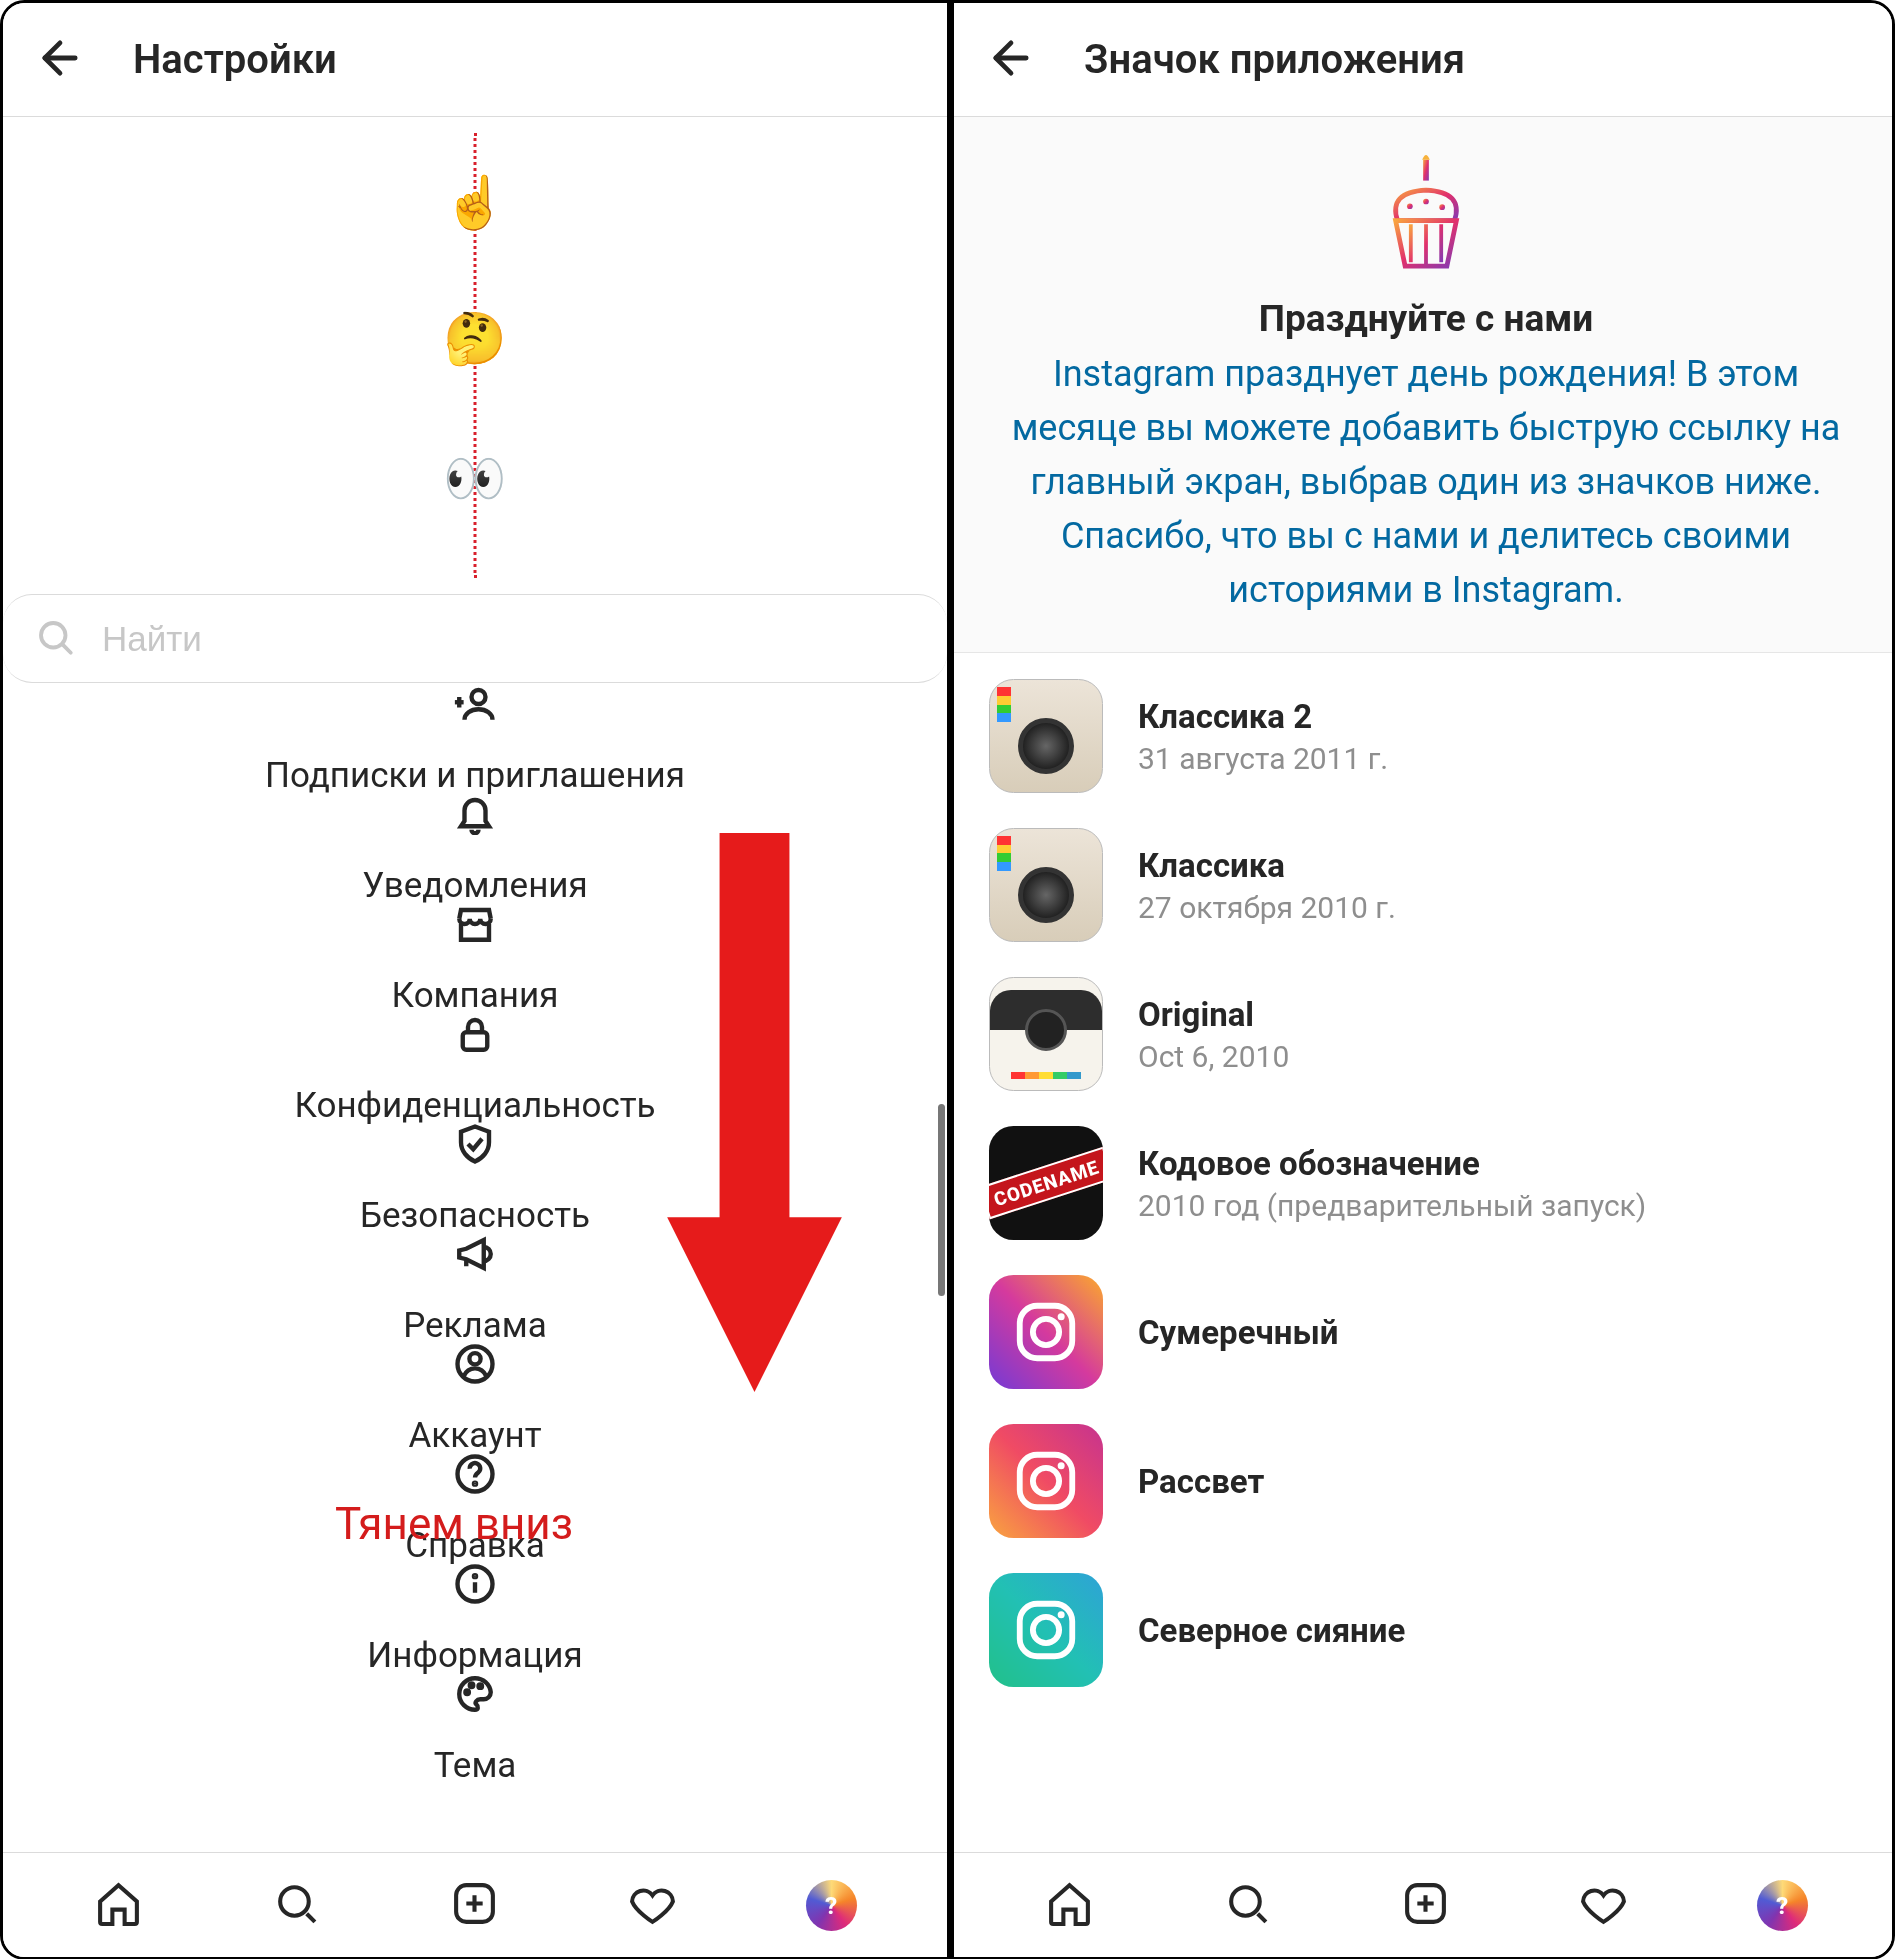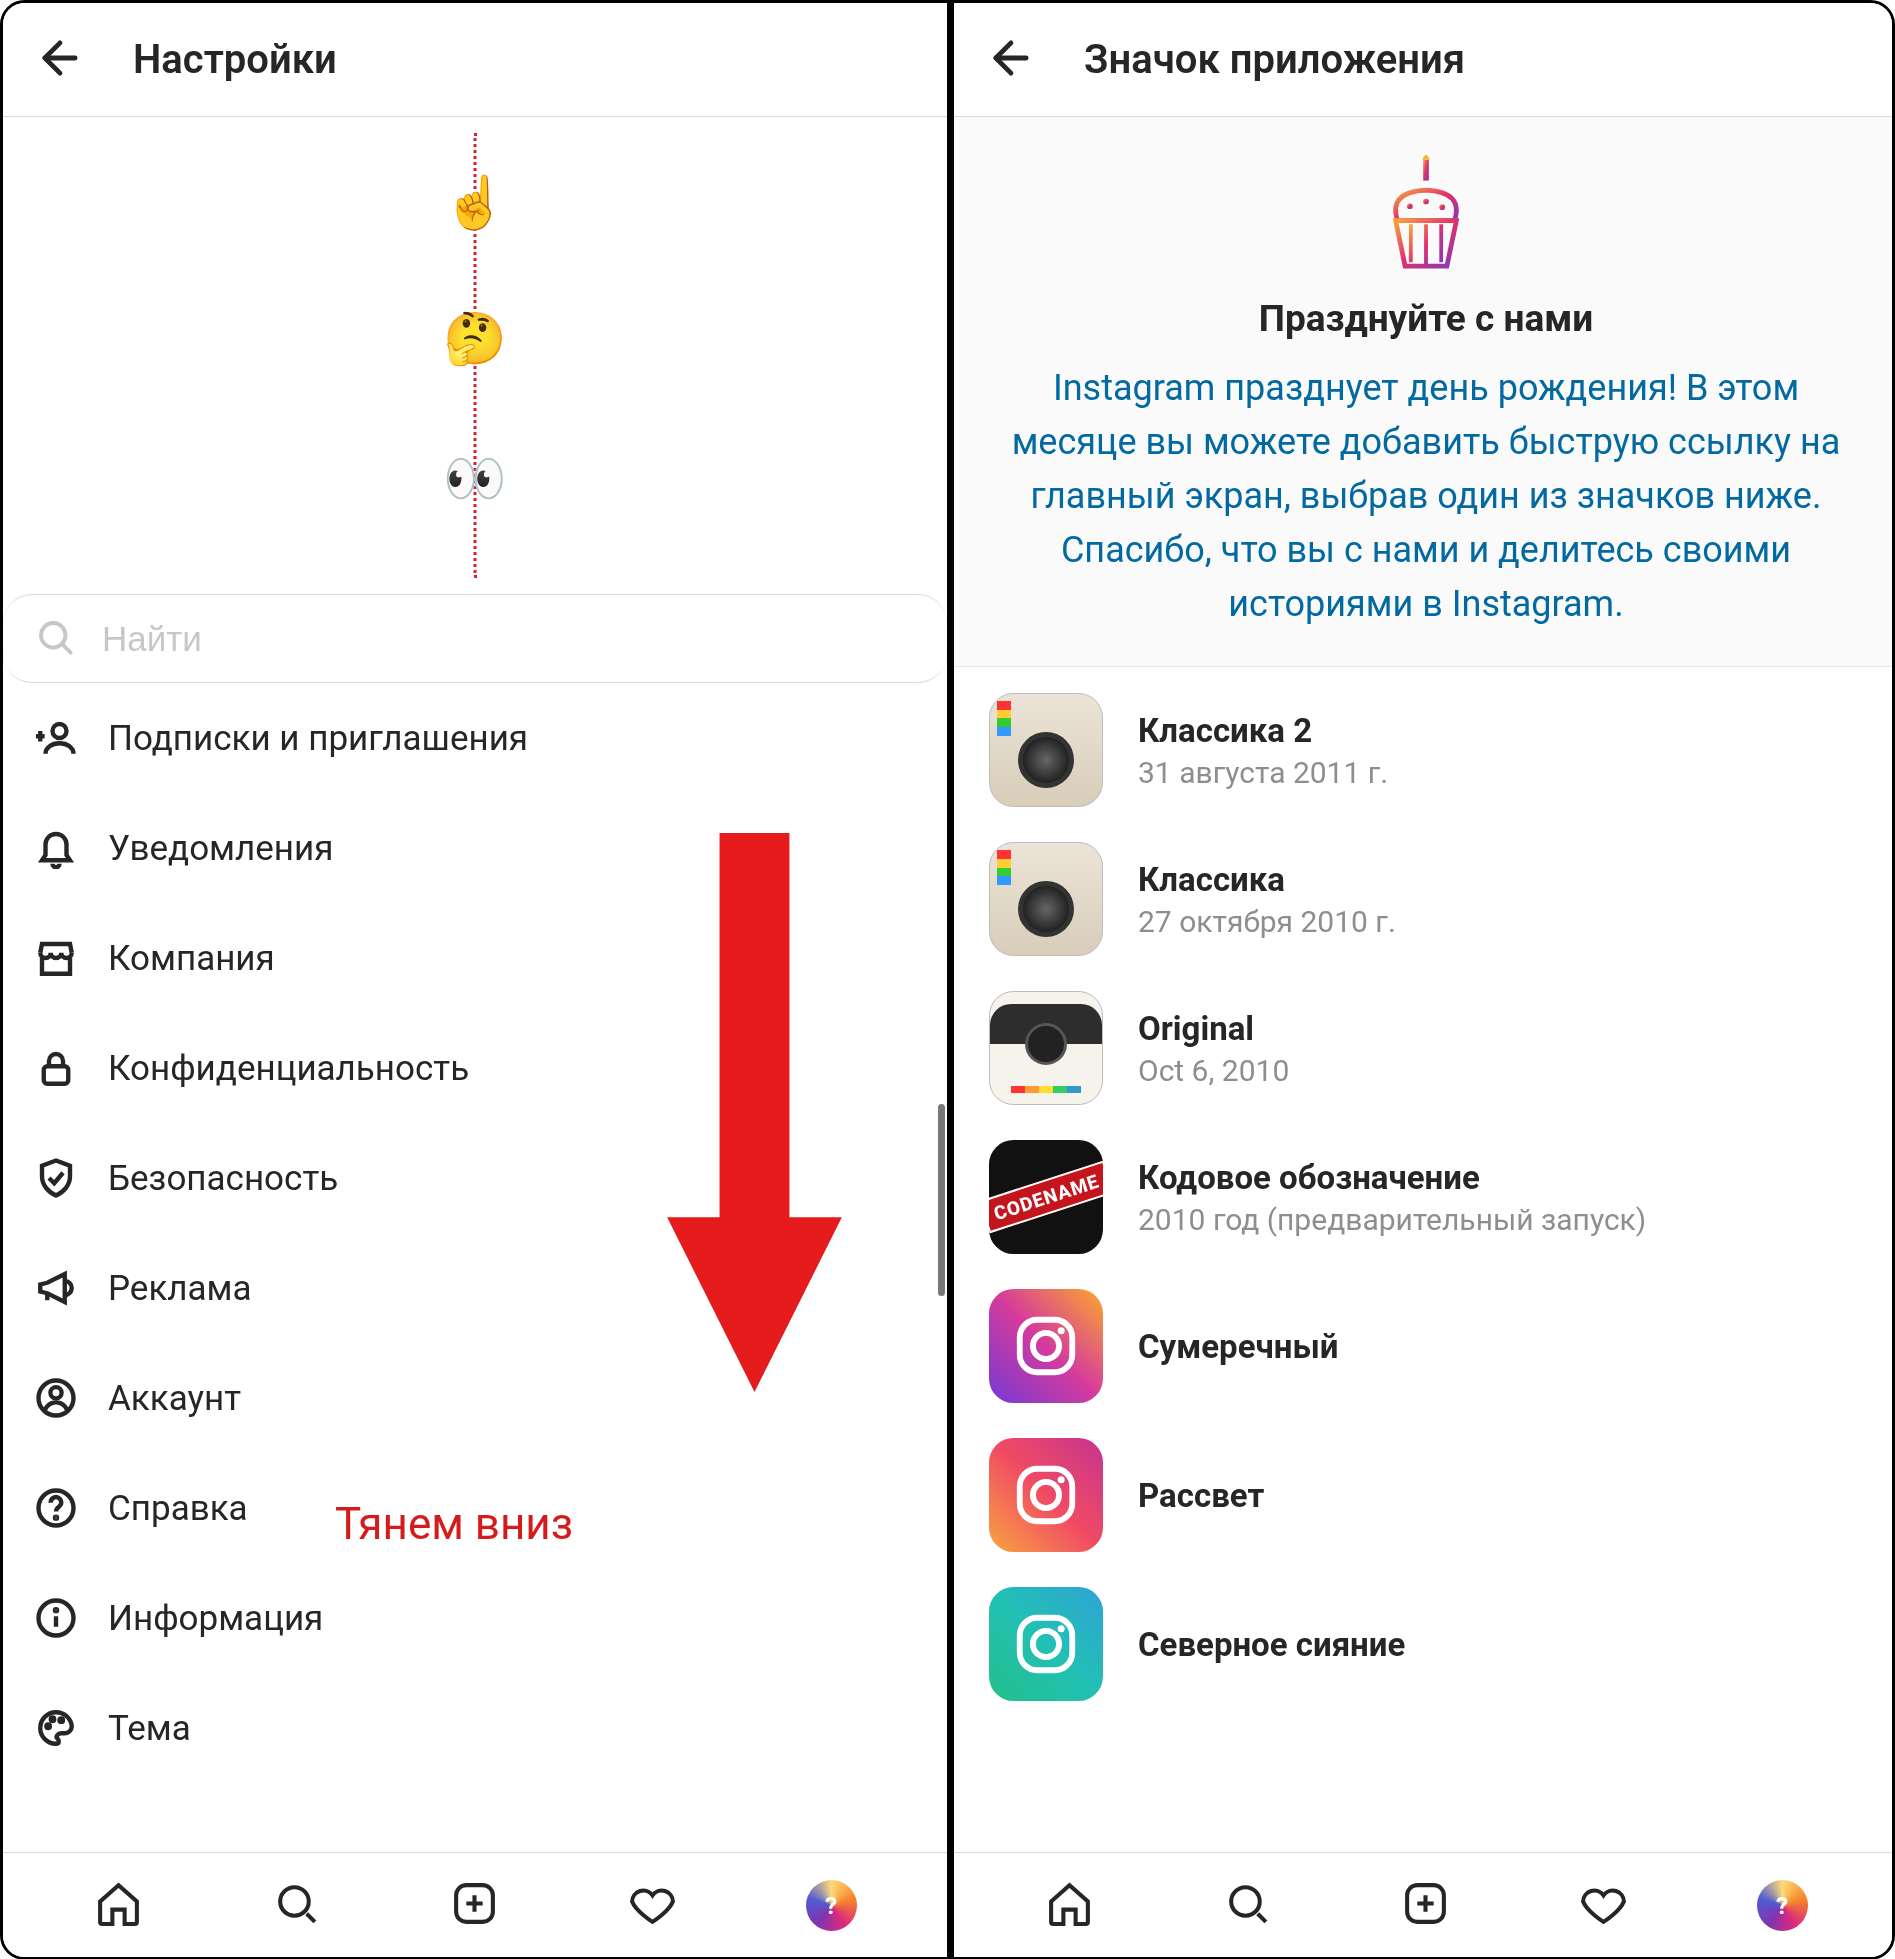--- a/index.html
+++ b/index.html
@@ -64,20 +64,21 @@
     flex:1;
   }
   .search-row input::placeholder{ color:#c7c7c7;}
   .menu { flex:1; overflow-y:auto;}
   .menu-item{
     height:110px;
     display:flex;
     align-items:center;
     padding:0 31px;
     gap:30px;
+    flex-direction:column;
   }
   .menu-item .micon{ width:44px; height:44px; display:flex; align-items:center; justify-content:center;}
   .menu-item .micon svg{ width:42px; height:42px; stroke:#262626; stroke-width:2.5; fill:none;}
   .menu-item .label{ font-size:35px;}
   .arrow-ann{ position:absolute; left:664px; top:830px; pointer-events:none;}
   .arrow-ann svg{ width:175px; height:559px;}
   .ann-text{
     position:absolute;
     left:332px;
     top:1495px;
@@ -87,21 +88,21 @@
     pointer-events:none;
   }
   
   .hero{
     padding:37px 47px 35px;
     text-align:center;
     border-bottom:0.9px solid #e6e6e6;
     background:#fafafa;
   }
   .cupcake{ margin:0 auto 21px; width:114px; height:122px;}
-  .hero-title{ font-size:37px; font-weight:700; margin-bottom:21px;}
+  .hero-title{ font-size:37px; font-weight:700; margin-bottom:7px;}
   .hero-body{ font-size:36px; line-height:1.5; color:#0369a1;}
   .icon-list{ flex:1; overflow-y:auto; padding-top:8.7px;}
   .icon-row{
     display:flex;
     align-items:center;
     padding:17.5px 35px;
     gap:35px;
   }
   .icon-thumb{
     width:114px; height:114px;

